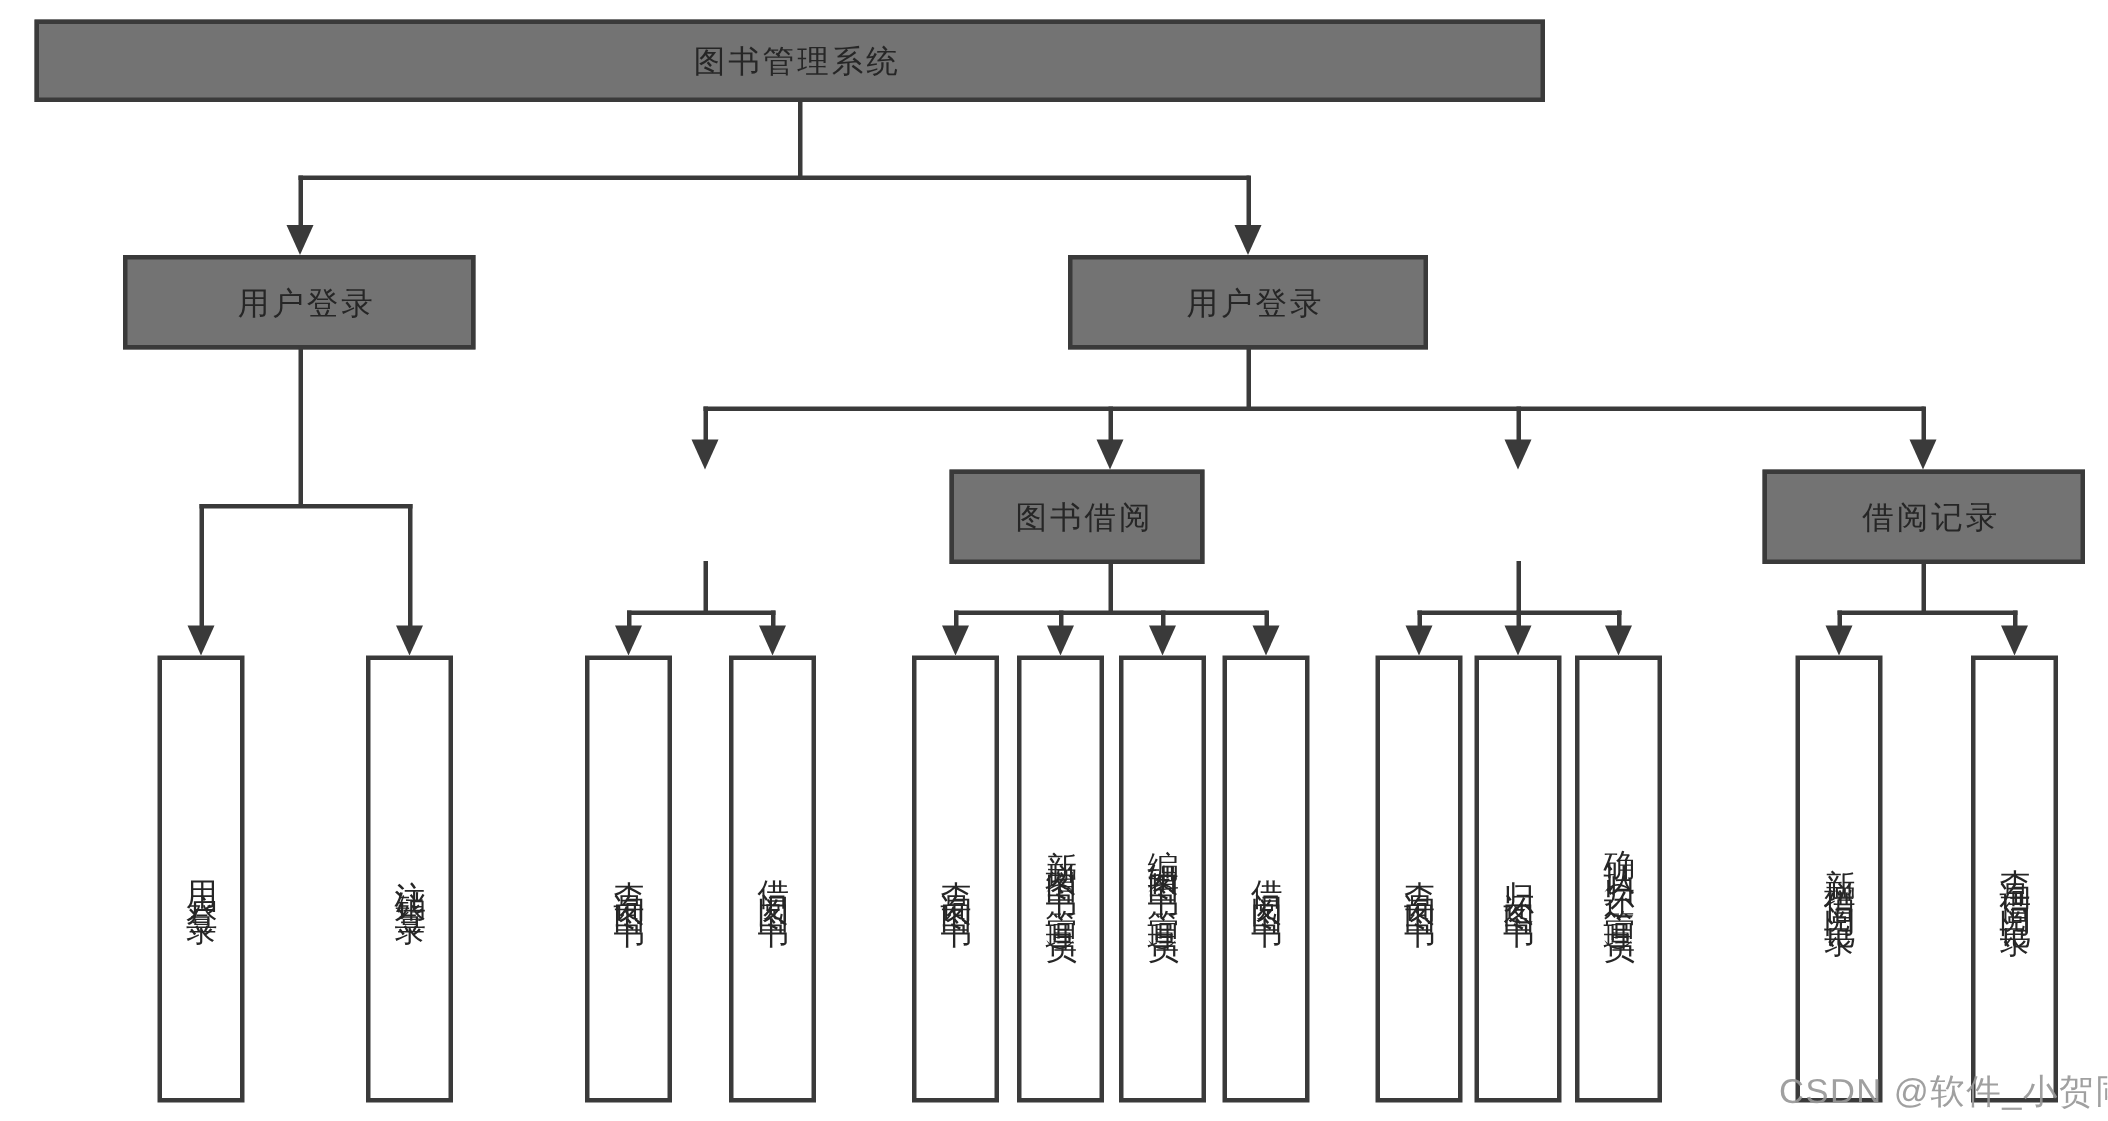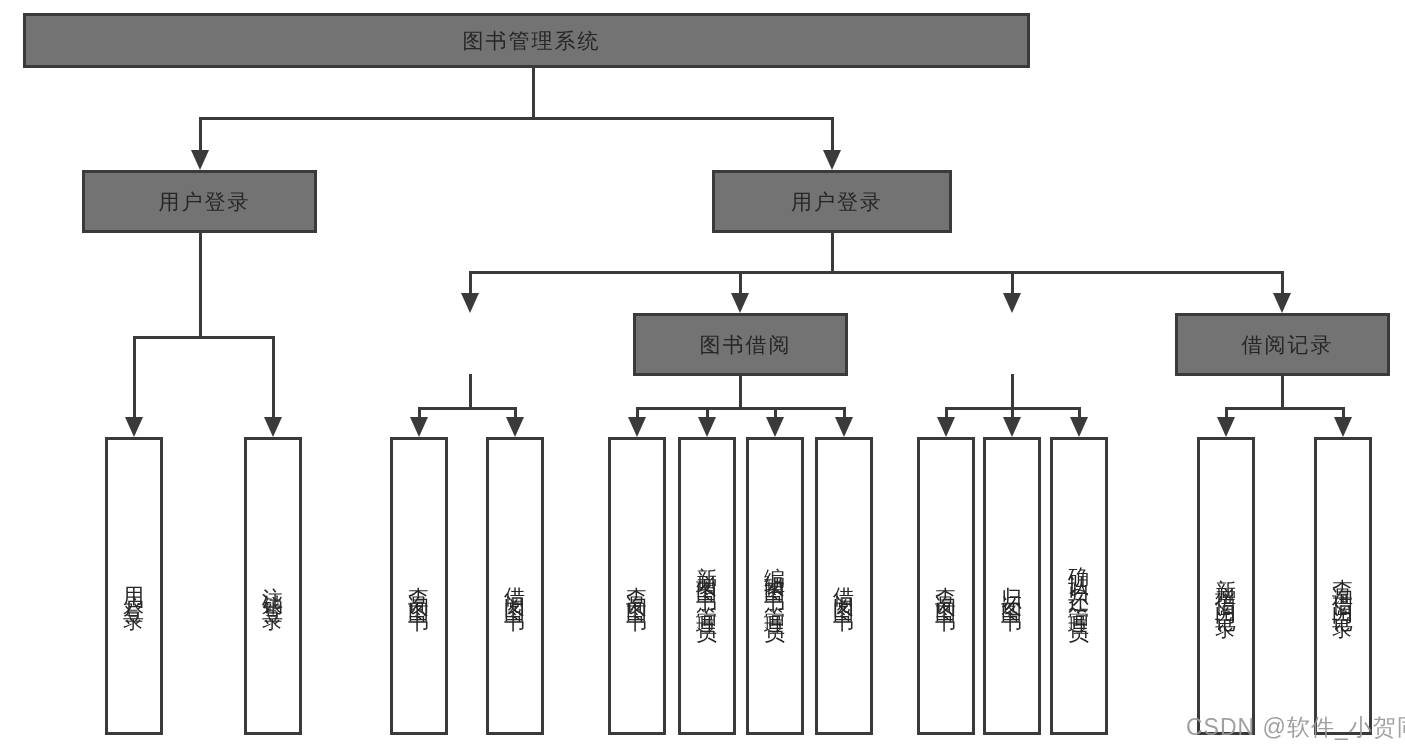--- a/index.html
+++ b/index.html
@@ -98,21 +98,21 @@
   <i class="hl" style="left:469px;top:271px;width:814px"></i>
   <i class="vl" style="left:469px;top:271px;height:25px"></i>
   <i class="vl" style="left:739px;top:271px;height:25px"></i>
   <i class="vl" style="left:1011px;top:271px;height:25px"></i>
   <i class="vl" style="left:1281px;top:271px;height:25px"></i>
   <i class="ar" style="left:461px;top:293px"></i>
   <i class="ar" style="left:731px;top:293px"></i>
   <i class="ar" style="left:1003px;top:293px"></i>
   <i class="ar" style="left:1273px;top:293px"></i>
 
-  <div class="box" style="left:633px;top:313px;width:215px;height:63px">图书借阅</div>
+  <div class="box" style="left:633px;top:313px;width:170px;height:63px">图书借阅</div>
   <div class="box" style="left:1175px;top:313px;width:215px;height:63px">借阅记录</div>
 
   <i class="vl" style="left:469px;top:374px;height:35px"></i>
   <i class="hl" style="left:418px;top:407px;width:99px"></i>
   <i class="vl" style="left:418px;top:407px;height:12px"></i>
   <i class="vl" style="left:514px;top:407px;height:12px"></i>
   <i class="ar" style="left:410px;top:417px"></i>
   <i class="ar" style="left:506px;top:417px"></i>
 
   <i class="vl" style="left:739px;top:374px;height:35px"></i>

